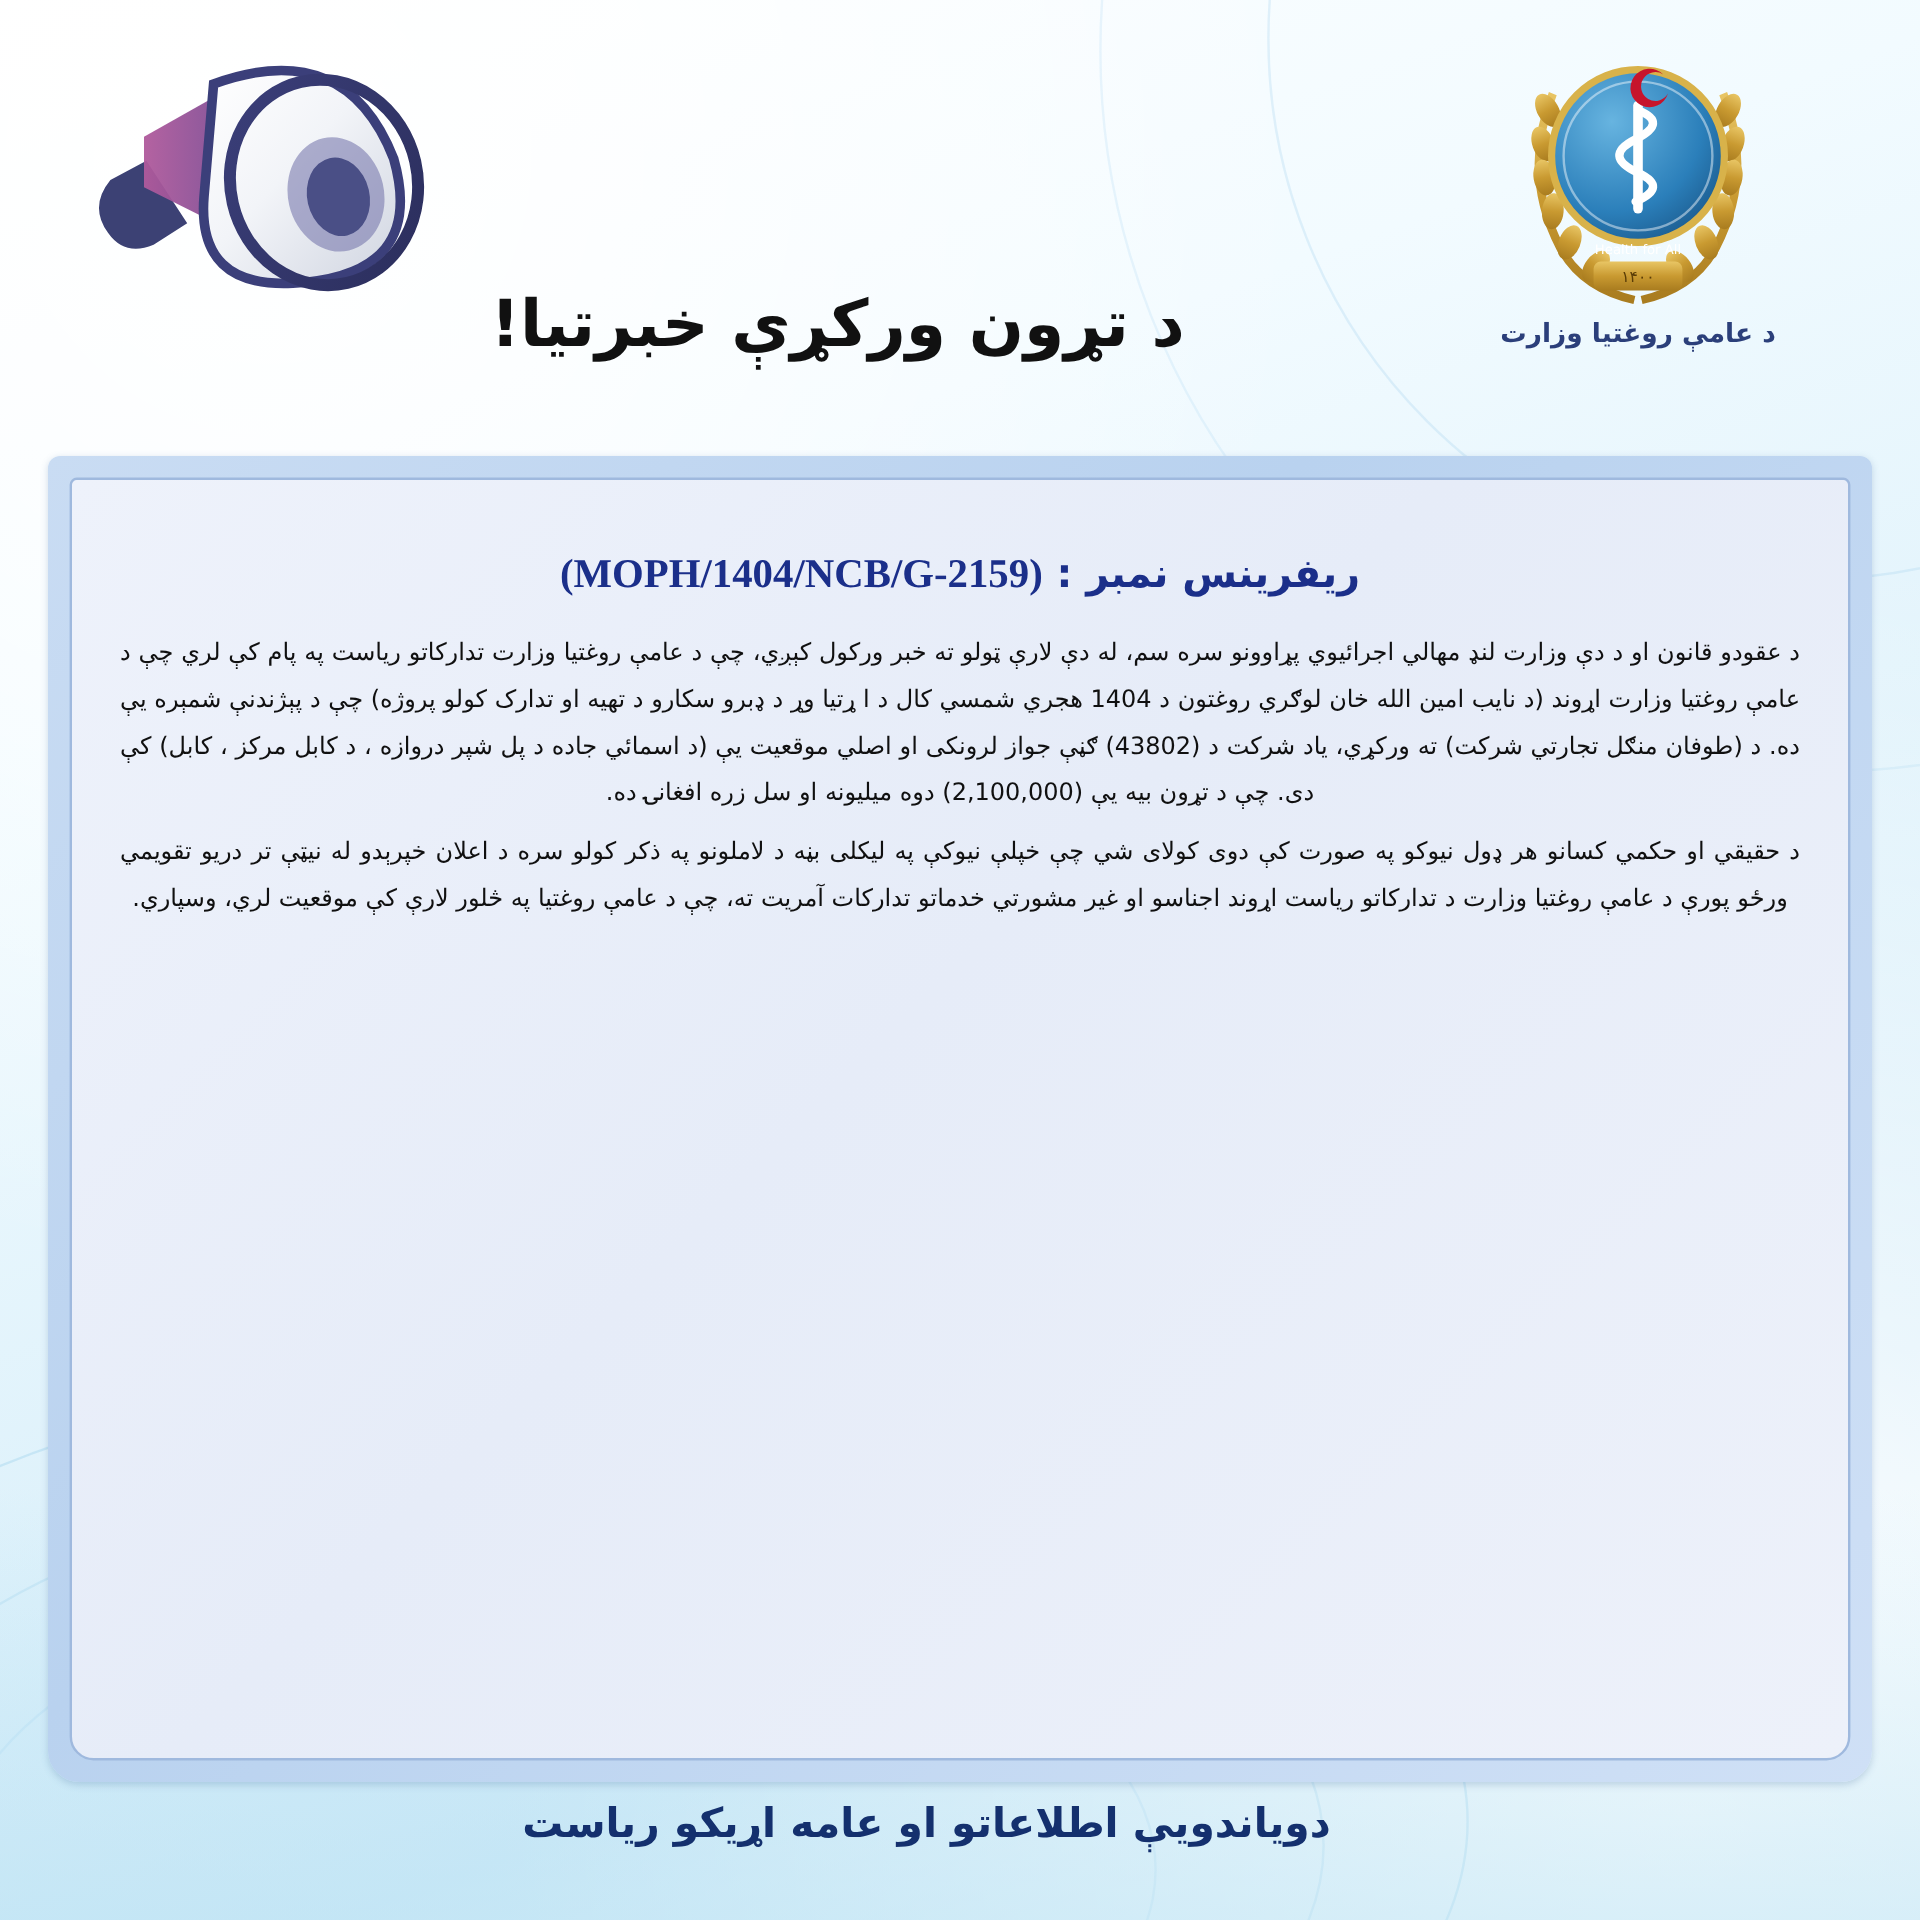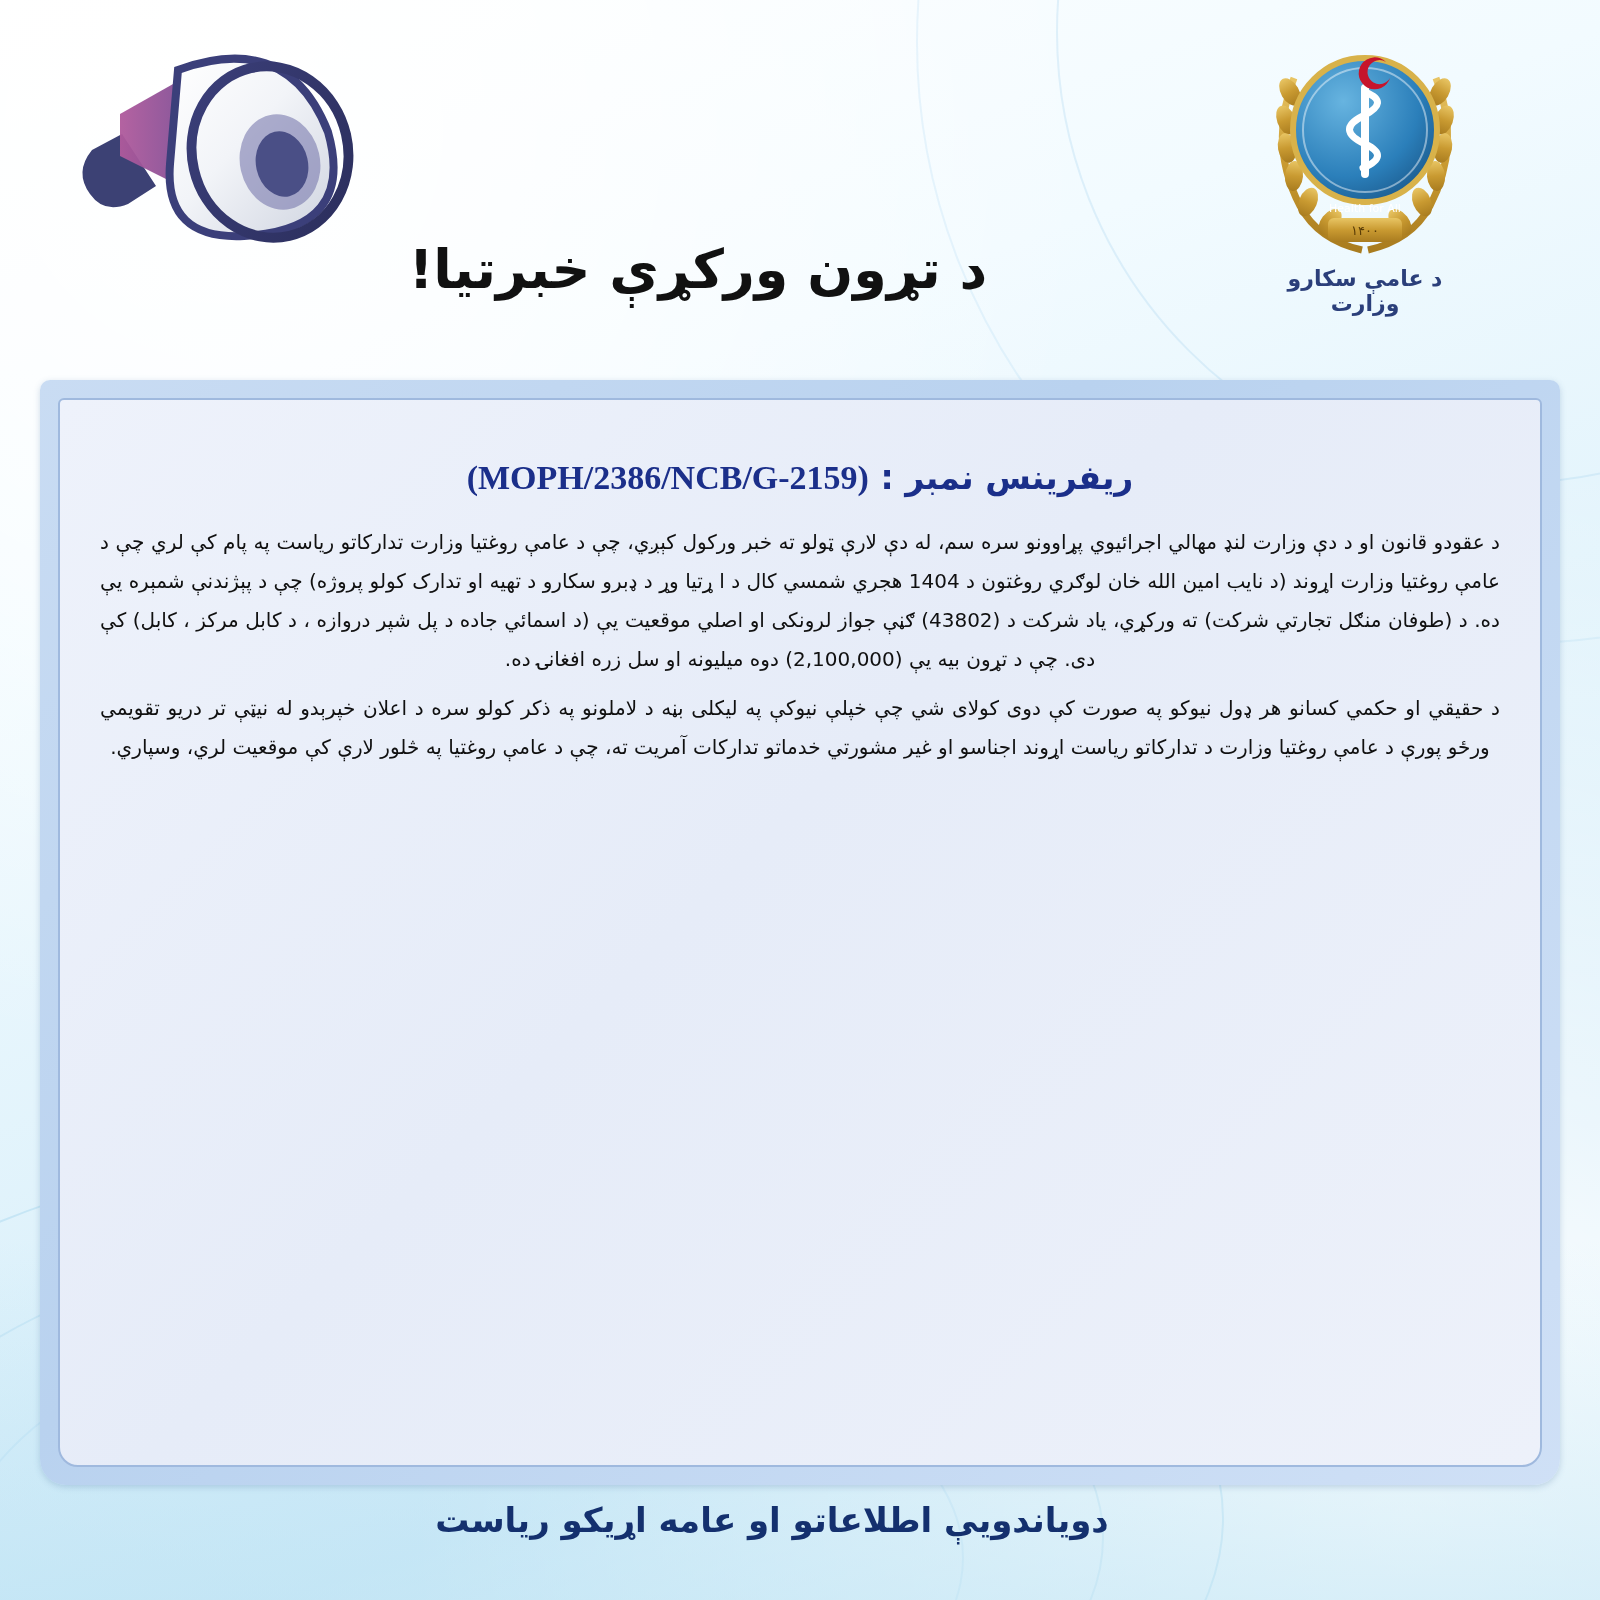--- a/index.html
+++ b/index.html
@@ -234,32 +234,32 @@
 
       <rect x="111" y="62" width="8" height="94" rx="4" fill="#ffffff"></rect>
       <path d="M115 70 q26 10 -2 24 q-28 14 2 28 q26 12 -2 24" fill="none" stroke="#ffffff" stroke-width="7" stroke-linecap="round"></path>
 
       <path d="M136 40 a16 16 0 1 0 4 16 a12 12 0 1 1 -4 -16z" fill="#c6142c"></path>
 
       <rect x="78" y="196" width="74" height="24" rx="6" fill="url(#gold)"></rect>
       <text x="115" y="213" text-anchor="middle" font-family="DejaVu Sans, sans-serif" font-size="13" fill="#5a3d07">۱۴۰۰</text>
       <text x="115" y="190" text-anchor="middle" font-family="DejaVu Sans, sans-serif" font-size="11" fill="#ffffff">Health for All</text>
     </svg>
-    <div style="margin-top:4px;font-size:22px;color:#2b3f7a;font-weight:bold;direction:rtl;">د عامې سکارو وزارت</div>
+    <div style="margin-top:4px;font-size:22px;color:#2b3f7a;font-weight:bold;direction:rtl;">د عامې روغتیا وزارت</div>
   </div>
 
   <div class="headline">د تړون ورکړې خبرتیا!</div>
 
   <div class="card-outer">
     <div class="card-mid">
       <div class="card-inner">
 
         <div class="ref-line">
           <span class="ref-label">ریفرینس نمبر  :</span>
-          <span class="ref-value">(MOPH/2386/NCB/G-2159)</span>
+          <span class="ref-value">(MOPH/1404/NCB/G-2159)</span>
         </div>
 
         <div class="body-text">
           <p class="p1">د عقودو قانون او د دې وزارت لنډ مهالي اجرائیوي پړاوونو سره سم، له دې لارې ټولو ته خبر ورکول کېږي، چې د عامې روغتیا وزارت تدارکاتو ریاست په پام کې لري چې د عامې روغتیا وزارت اړوند (د نایب امین الله خان لوګري روغتون د 1404 هجري شمسي کال د ا ړتیا وړ د ډبرو سکارو د تهیه او تدارک کولو پروژه) چې د پېژندنې شمېره یې ده. د (طوفان منګل تجارتي شرکت)  ته ورکړي، یاد شرکت د (43802) ګڼې جواز لرونکی او اصلي موقعیت یې (د اسمائي جاده د پل شپر دروازه ، د کابل مرکز ، کابل) کې دی. چې د تړون بیه یې (2,100,000) دوه میلیونه او سل زره افغانۍ ده.</p>
           <p class="p2">د حقیقي او حکمي کسانو هر ډول نیوکو په صورت کې دوی کولای شي چې خپلې نیوکې په لیکلی بڼه د لاملونو په ذکر کولو سره د اعلان خپرېدو له نیټې تر دریو تقویمي ورځو پورې د عامې روغتیا وزارت د تدارکاتو ریاست اړوند اجناسو او غیر مشورتي خدماتو تدارکات آمریت ته، چې د عامې روغتیا په څلور لارې کې موقعیت لري، وسپاري.</p>
         </div>
 
       </div>
     </div>
   </div>

